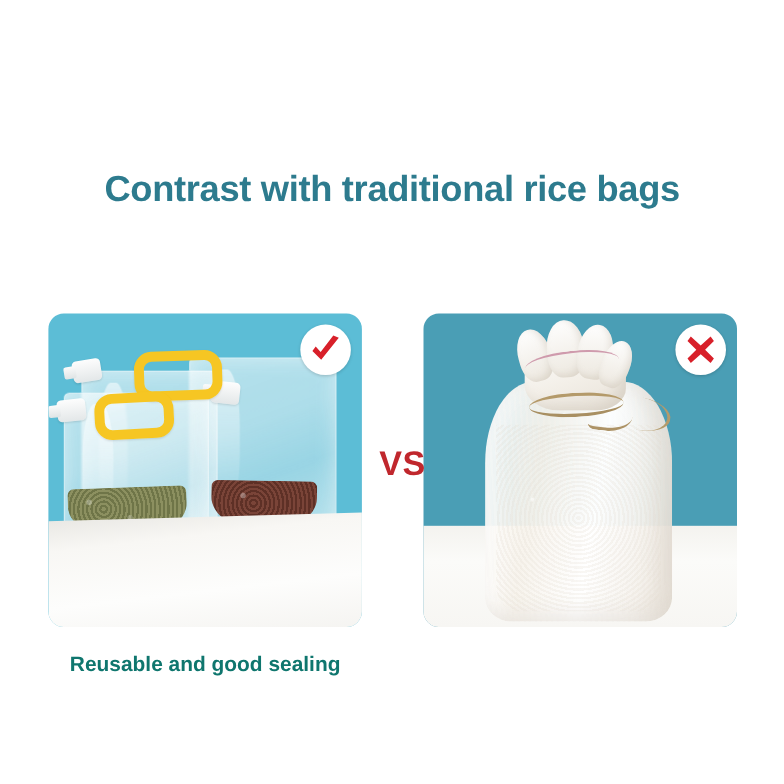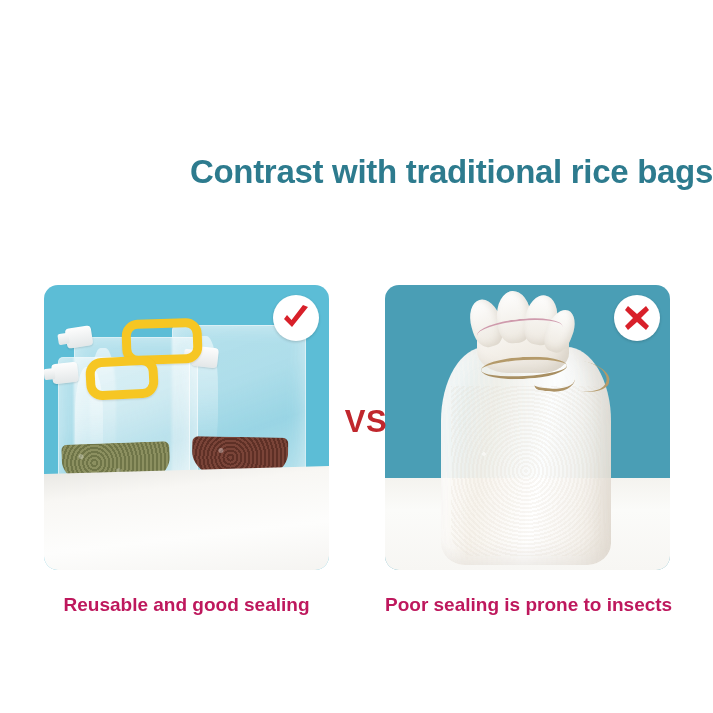--- a/index.html
+++ b/index.html
@@ -20,21 +20,21 @@
     inset: 0;
     background: #ffffff;
   }
 
   
   .page-title {
     position: absolute;
     left: 0;
     right: 0;
     top: 152px;
-    text-align: right;
+    text-align: center;
     font-size: 33px;
     font-weight: 700;
     letter-spacing: -0.3px;
     color: #2d7b8e;
     line-height: 40px;
     white-space: nowrap;
   }
 
   
   .compare-area {
@@ -107,21 +107,21 @@
     letter-spacing: 0.5px;
     line-height: 34px;
   }
 
   
   .caption {
     position: absolute;
     top: 592px;
     font-size: 19px;
     font-weight: 600;
-    color: #be185d;
+    color: #0f766e;
     text-align: center;
     white-space: nowrap;
     line-height: 26px;
   }
   .caption.left  { left: 44px;  width: 285px; }
   .caption.right { left: 385px; width: 285px; }
 
   
   .bag-stand {
     position: absolute;
@@ -397,15 +397,14 @@
           </svg>
         </span>
       </div>
     </div>
   </div>
 
   <div class="vs-label">VS</div>
 
   <div class="caption left">Reusable and good sealing</div>
 
-  <div class="caption right">Poor sealing is prone to insects</div>
 
 </div>
 
 </body></html>

